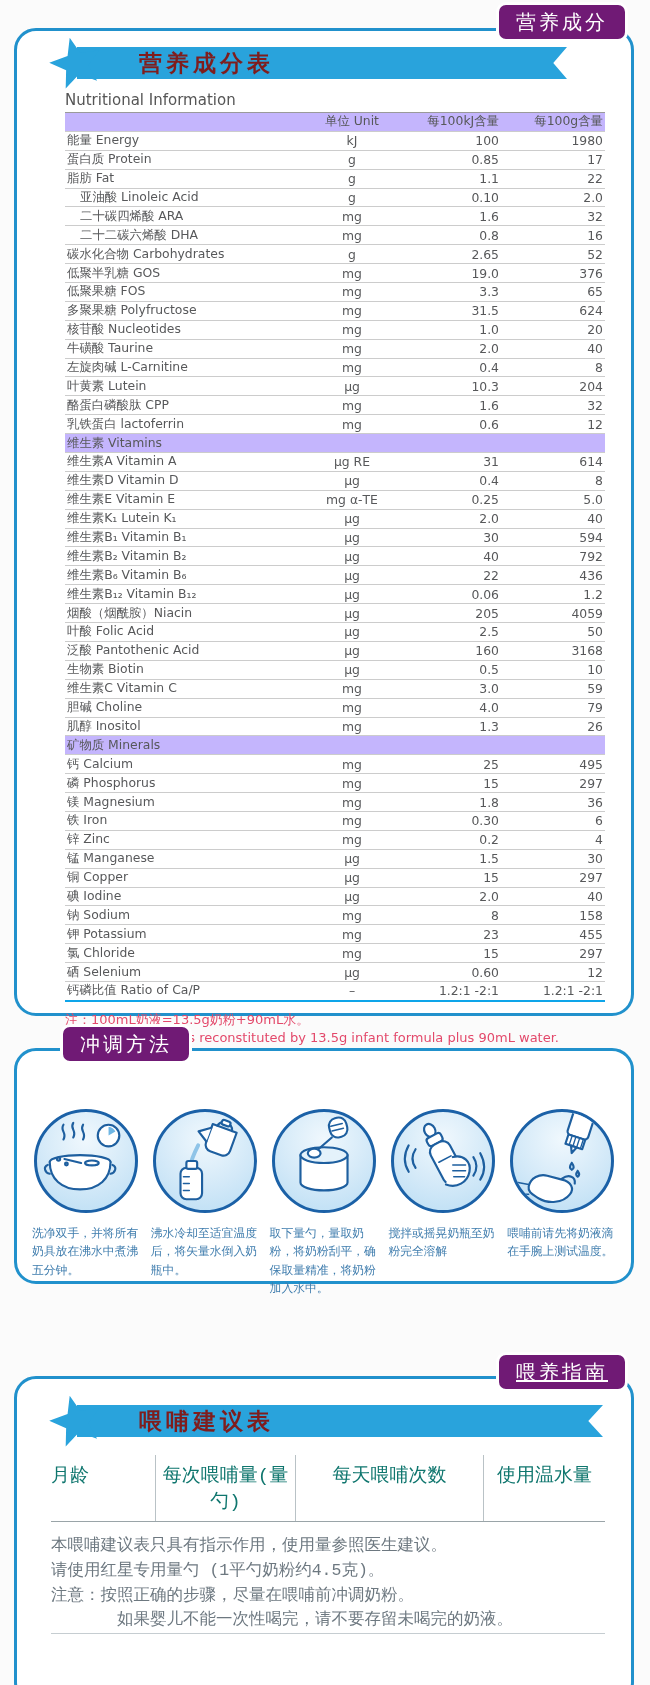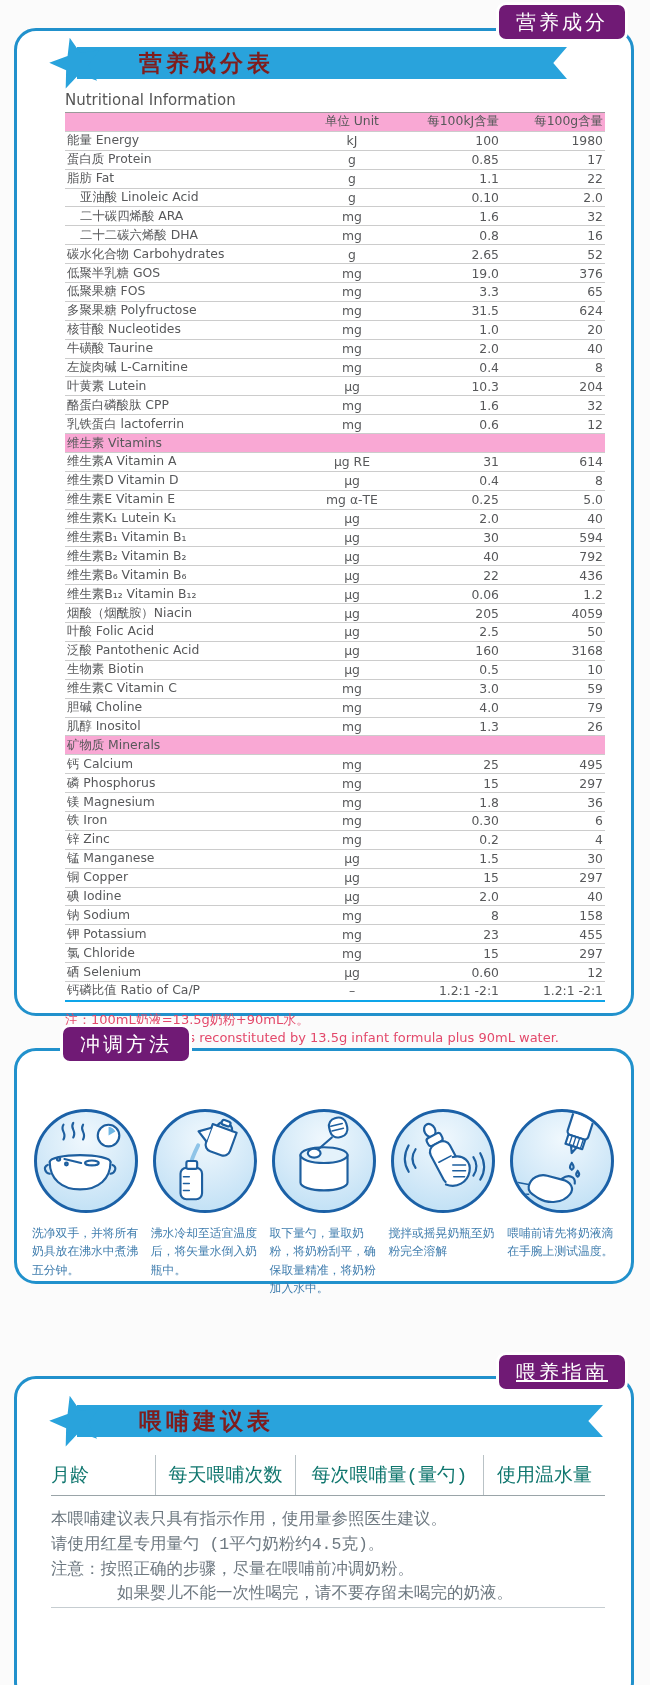--- a/index.html
+++ b/index.html
@@ -33,21 +33,21 @@
   
   .p1-inner{padding:14px 26px 0 48px;}
   .subtitle{margin-top:10px;font-size:15px;color:#555;padding-bottom:3px;
     border-bottom:1px solid #9a9a9a;}
   .nrow{display:grid;grid-template-columns:1fr 86px 106px 104px;align-items:center;
     height:17.9px;border-bottom:1px solid #cccccc;font-size:12.4px;color:#57585a;}
   .nrow .label{padding-left:2px;white-space:nowrap;overflow:hidden;}
   .nrow.indent .label{padding-left:15px;}
   .nrow .unit{text-align:center;}
   .nrow .num{text-align:right;padding-right:2px;}
-  .nrow.head,.nrow.section{background:#f9a8d4;}
+  .nrow.head,.nrow.section{background:#c4b5fd;}
   .ntable-body .nrow:last-child{border-bottom:2px solid #0ea5e9;}
   .notes1{margin-top:9px;font-size:13px;line-height:1.4;}
   .notes1 .red{color:#e3496b;}
   .notes1 .gray{color:#555;}
   
   .p2-steps{display:flex;gap:8px;padding:58px 14px 0 14px;}
   .step{flex:1;display:flex;flex-direction:column;align-items:center;}
   .circle{width:104px;height:104px;border-radius:50%;border:3px solid #1b61a7;
     box-sizing:border-box;overflow:hidden;
     background:radial-gradient(circle at 50% 28%,#f0f8fd 0%,#d3e9f8 55%,#b9ddf4 100%);}
@@ -523,22 +523,22 @@
 <div class="panel panel3">
   <div class="p3-inner">
     <div class="banner banner3" style="margin-left:-8px;">
       <div class="star"></div>
       <div class="ribbon">喂哺建议表</div>
     </div>
 
     <div class="ftable">
       <div class="frow fhead">
         <span class="fcell left">月龄</span>
+        <span class="fcell">每次喂哺量(量勺)</span>
         <span class="fcell">每天喂哺次数</span>
-        <span class="fcell">每次喂哺量(量勺)</span>
         <span class="fcell">使用温水量</span>
       </div>
     </div>
 
     <div class="fnotes">
       <div>本喂哺建议表只具有指示作用，使用量参照医生建议。</div>
       <div>请使用红星专用量勺 (1平勺奶粉约4.5克)。</div>
       <div>注意：按照正确的步骤，尽量在喂哺前冲调奶粉。</div>
       <div class="indent">如果婴儿不能一次性喝完，请不要存留未喝完的奶液。</div>
     </div>

